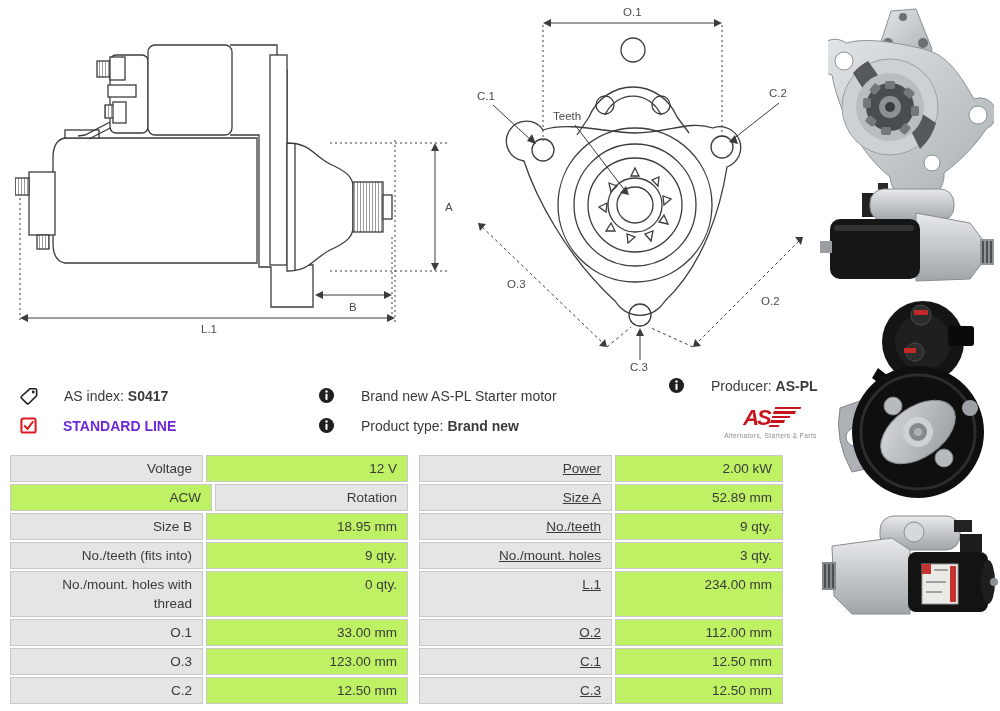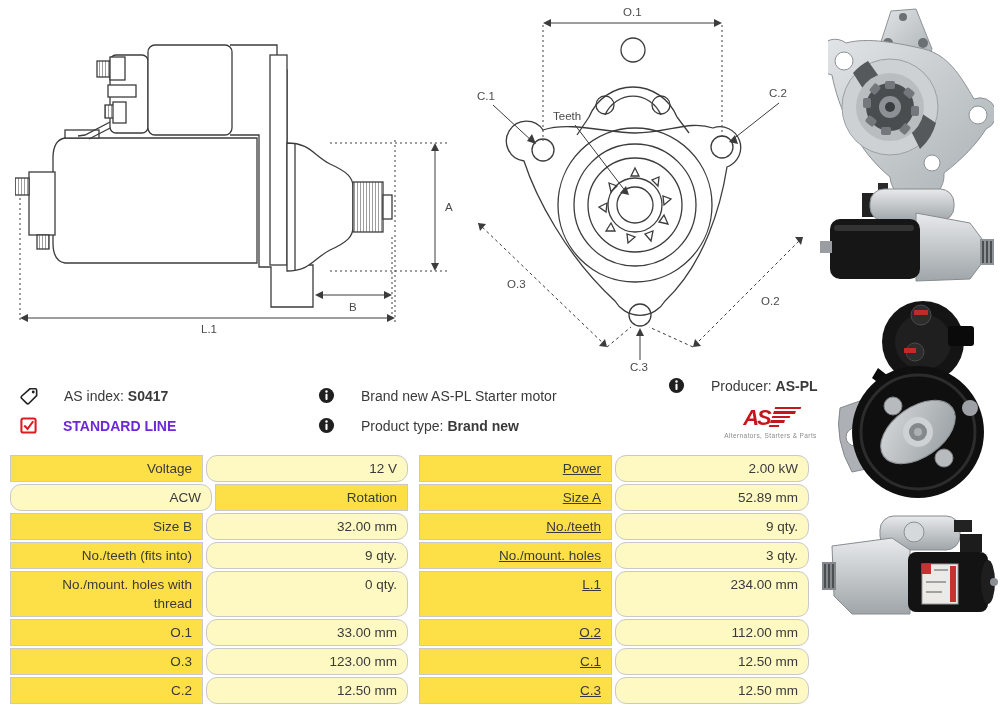--- a/index.html
+++ b/index.html
@@ -16,24 +16,24 @@
   .as-logo-top{display:flex;align-items:flex-end;justify-content:center;gap:2px;height:26px;}
   .as-text{color:#c4161c;font-weight:bold;font-style:italic;font-size:22px;line-height:24px;letter-spacing:-2px;}
   .as-stripes{display:flex;flex-direction:column;align-items:flex-start;gap:2px;margin-bottom:3px;transform:skewX(-18deg);}
   .as-stripes i{display:block;height:2.4px;background:#c4161c;}
   .as-tagline{font-size:6.5px;color:#8a8a8a;letter-spacing:.4px;margin-top:2px;white-space:nowrap;}
   
   .spec{position:absolute;left:10px;top:455px;width:800px;display:flex;flex-direction:column;gap:2px;}
   .spec-row{display:flex;gap:3px;}
   .cell{box-sizing:border-box;border:1px solid #c9c9c9;padding:3px 10px;font-size:13.5px;
         line-height:19px;text-align:right;}
-  .cell.lab{background:#fde047;width:193px;}
-  .cell.val{background:#fef9c3;width:202px;border-radius:11px;}
+  .cell.lab{background:#e5e5e5;width:193px;}
+  .cell.val{background:#bef264;width:202px;}
   .cell.lab.r{margin-left:8px;width:193px;text-decoration:underline;}
-  .cell.val.r{width:194px;}
+  .cell.val.r{width:168px;}
 </style>
 </head>
 <body>
 
 <div class="page">
 
   <svg class="abs" style="left:15px;top:15px" width="450" height="345" viewBox="0 0 450 345">
     <defs>
       <pattern id="hatch" width="3" height="6" patternUnits="userSpaceOnUse">
         <rect width="3" height="6" fill="#fff"></rect>
@@ -344,21 +344,21 @@
       <div class="cell val r">2.00 kW</div>
     </div>
     <div class="spec-row">
       <div class="cell val">ACW</div>
       <div class="cell lab">Rotation</div>
       <div class="cell lab r">Size A</div>
       <div class="cell val r">52.89 mm</div>
     </div>
     <div class="spec-row">
       <div class="cell lab">Size B</div>
-      <div class="cell val">32.00 mm</div>
+      <div class="cell val">18.95 mm</div>
       <div class="cell lab r">No./teeth</div>
       <div class="cell val r">9 qty.</div>
     </div>
     <div class="spec-row">
       <div class="cell lab">No./teeth (fits into)</div>
       <div class="cell val">9 qty.</div>
       <div class="cell lab r">No./mount. holes</div>
       <div class="cell val r">3 qty.</div>
     </div>
     <div class="spec-row">

